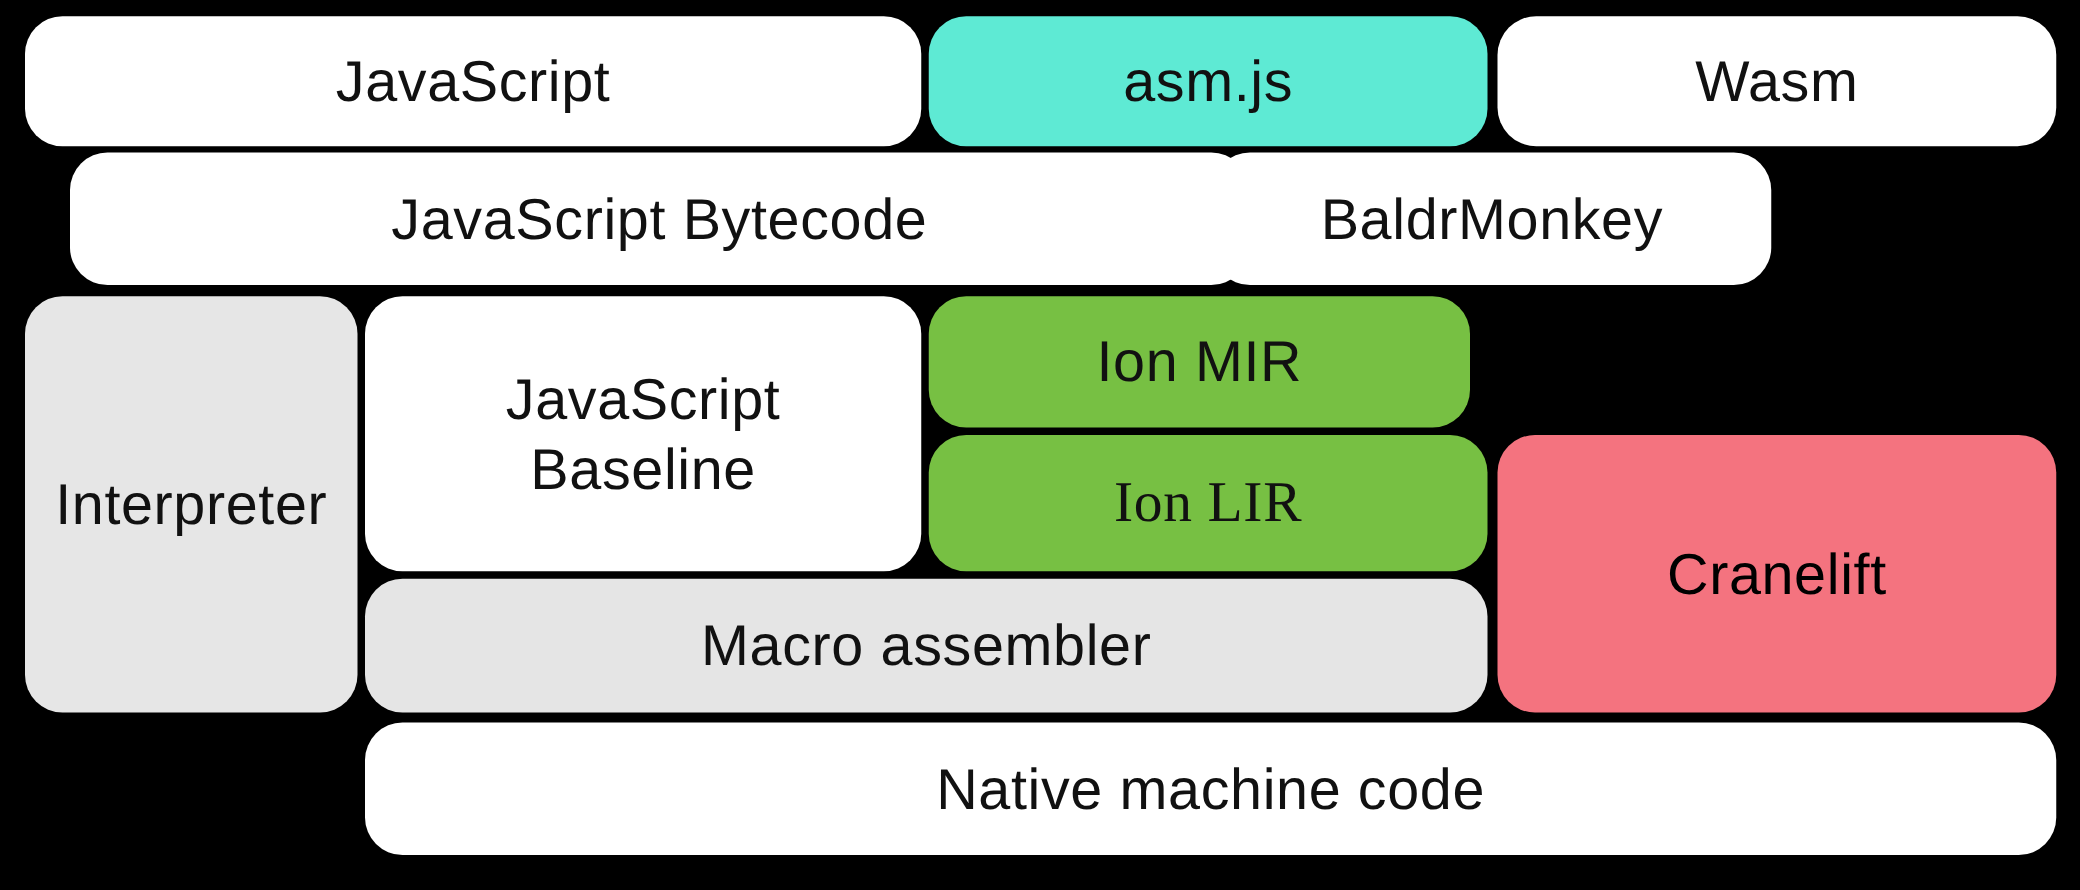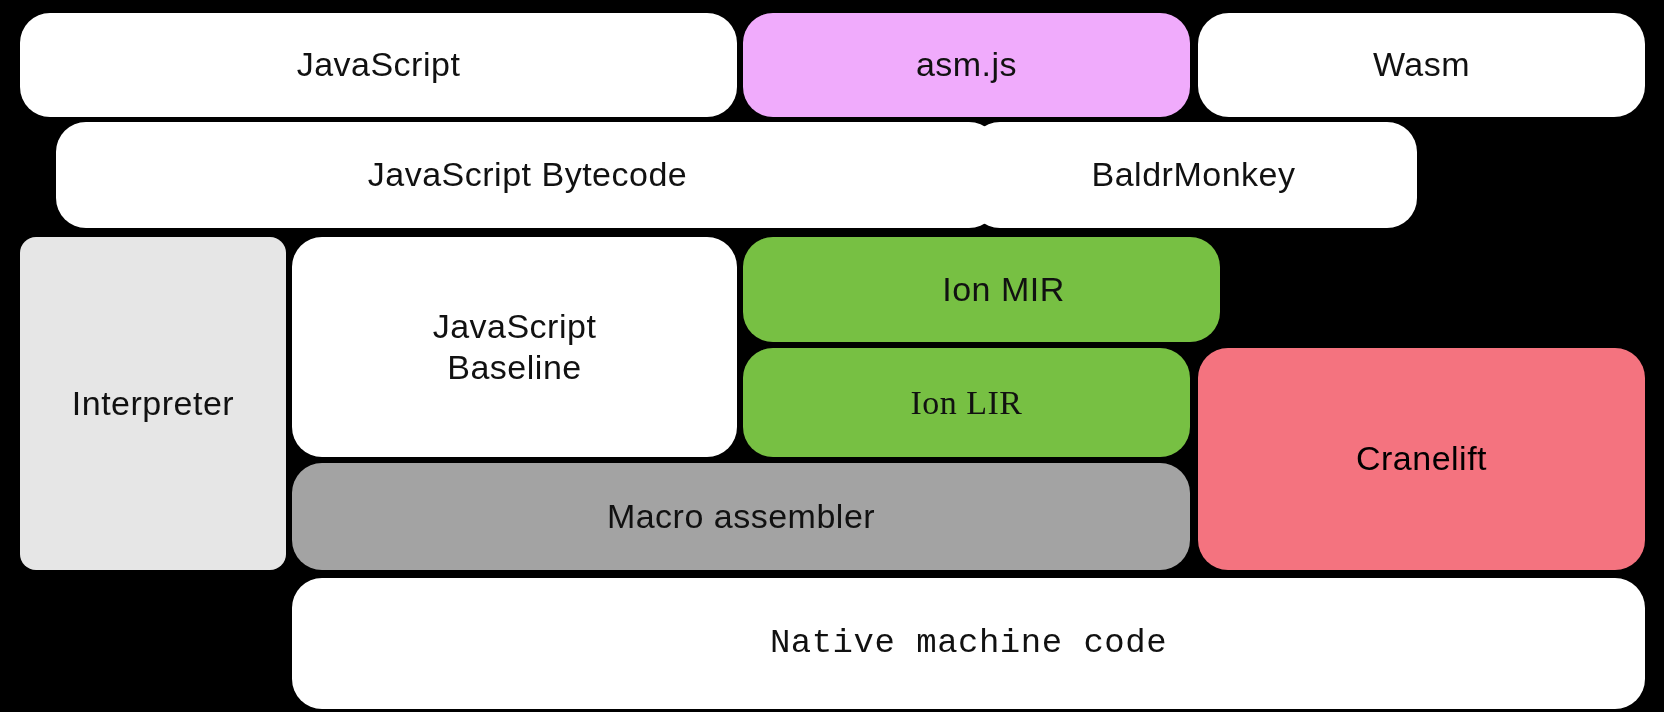--- a/index.html
+++ b/index.html
@@ -17,49 +17,49 @@
   }
   .block {
     position: absolute;
     border-radius: 30px;
     background: #ffffff;
     color: #111111;
     display: flex;
     align-items: center;
     justify-content: center;
     text-align: center;
-    font-size: 34px;
+    font-size: 46px;
     line-height: 1.22;
     letter-spacing: 0.5px;
   }
   
   .b-javascript  { left: 20px;   top: 13px;  width: 717px;  height: 104px; }
   .b-asmjs       { left: 743px;  top: 13px;  width: 447px;  height: 104px; }
   .b-wasm        { left: 1198px; top: 13px;  width: 447px;  height: 104px; }
   .b-bytecode    { left: 20px;   top: 122px; width: 943px;  height: 106px; margin-left: 36px; }
   .b-baldrmonkey { left: 970px;  top: 122px; width: 447px;  height: 106px; }
-  .b-interpreter { left: 20px;   top: 237px; width: 266px;  height: 333px; border-radius: 16px; }
+  .b-interpreter { left: 20px;   top: 237px; width: 266px;  height: 333px; }
   .b-baseline    { left: 292px;  top: 237px; width: 445px;  height: 220px; }
-  .b-ion-mir     { left: 743px;  top: 237px; width: 433px;  height: 105px; padding-left: 44px; }
+  .b-ion-mir     { left: 743px;  top: 237px; width: 433px;  height: 105px; }
   .b-ion-lir     { left: 743px;  top: 348px; width: 447px;  height: 109px; }
   .b-cranelift   { left: 1198px; top: 348px; width: 447px;  height: 222px; }
   .b-macro       { left: 292px;  top: 463px; width: 898px;  height: 107px; }
-  .b-native      { left: 292px;  top: 578px; width: 1353px; height: 131px; font-family: Liberation Mono, monospace; }
+  .b-native      { left: 292px;  top: 578px; width: 1353px; height: 106px; }
   .two-line span { display: block; }
 </style>
 </head>
 <body style="background-color: rgb(0, 0, 0);">
 
 <div class="canvas" style="background-color: rgb(0, 0, 0);">
 
   <div class="block b-javascript" style="background-color: rgb(255, 255, 255); color: rgb(17, 17, 17);">
     <span>JavaScript</span>
   </div>
 
-  <div class="block b-asmjs" style="background-color: #f0abfc; color: rgb(17, 17, 17);">
+  <div class="block b-asmjs" style="background-color: #5eead4; color: rgb(17, 17, 17);">
     <span>asm.js</span>
   </div>
 
   <div class="block b-wasm" style="background-color: rgb(255, 255, 255); color: rgb(17, 17, 17); border-radius: 31px;">
     <span>Wasm</span>
   </div>
 
   <div class="block b-bytecode" style="background-color: rgb(255, 255, 255); color: rgb(17, 17, 17);">
     <span>JavaScript Bytecode</span>
   </div>
@@ -84,21 +84,21 @@
   </div>
 
   <div class="block b-ion-lir" style="background-color: rgb(119, 192, 67); color: rgb(17, 17, 17); font-family: Liberation Serif, serif;">
     <span>Ion LIR</span>
   </div>
 
   <div class="block b-cranelift" style="background-color: rgb(244, 115, 127); color: #000000;">
     <span>Cranelift</span>
   </div>
 
-  <div class="block b-macro" style="background-color: #a3a3a3; color: rgb(17, 17, 17); justify-content: center;">
+  <div class="block b-macro" style="background-color: #e5e5e5; color: rgb(17, 17, 17); justify-content: center;">
     <span>Macro assembler</span>
   </div>
 
   <div class="block b-native" style="background-color: rgb(255, 255, 255); color: rgb(17, 17, 17);">
     <span>Native machine code</span>
   </div>
 
 </div>
 
 </body></html>

